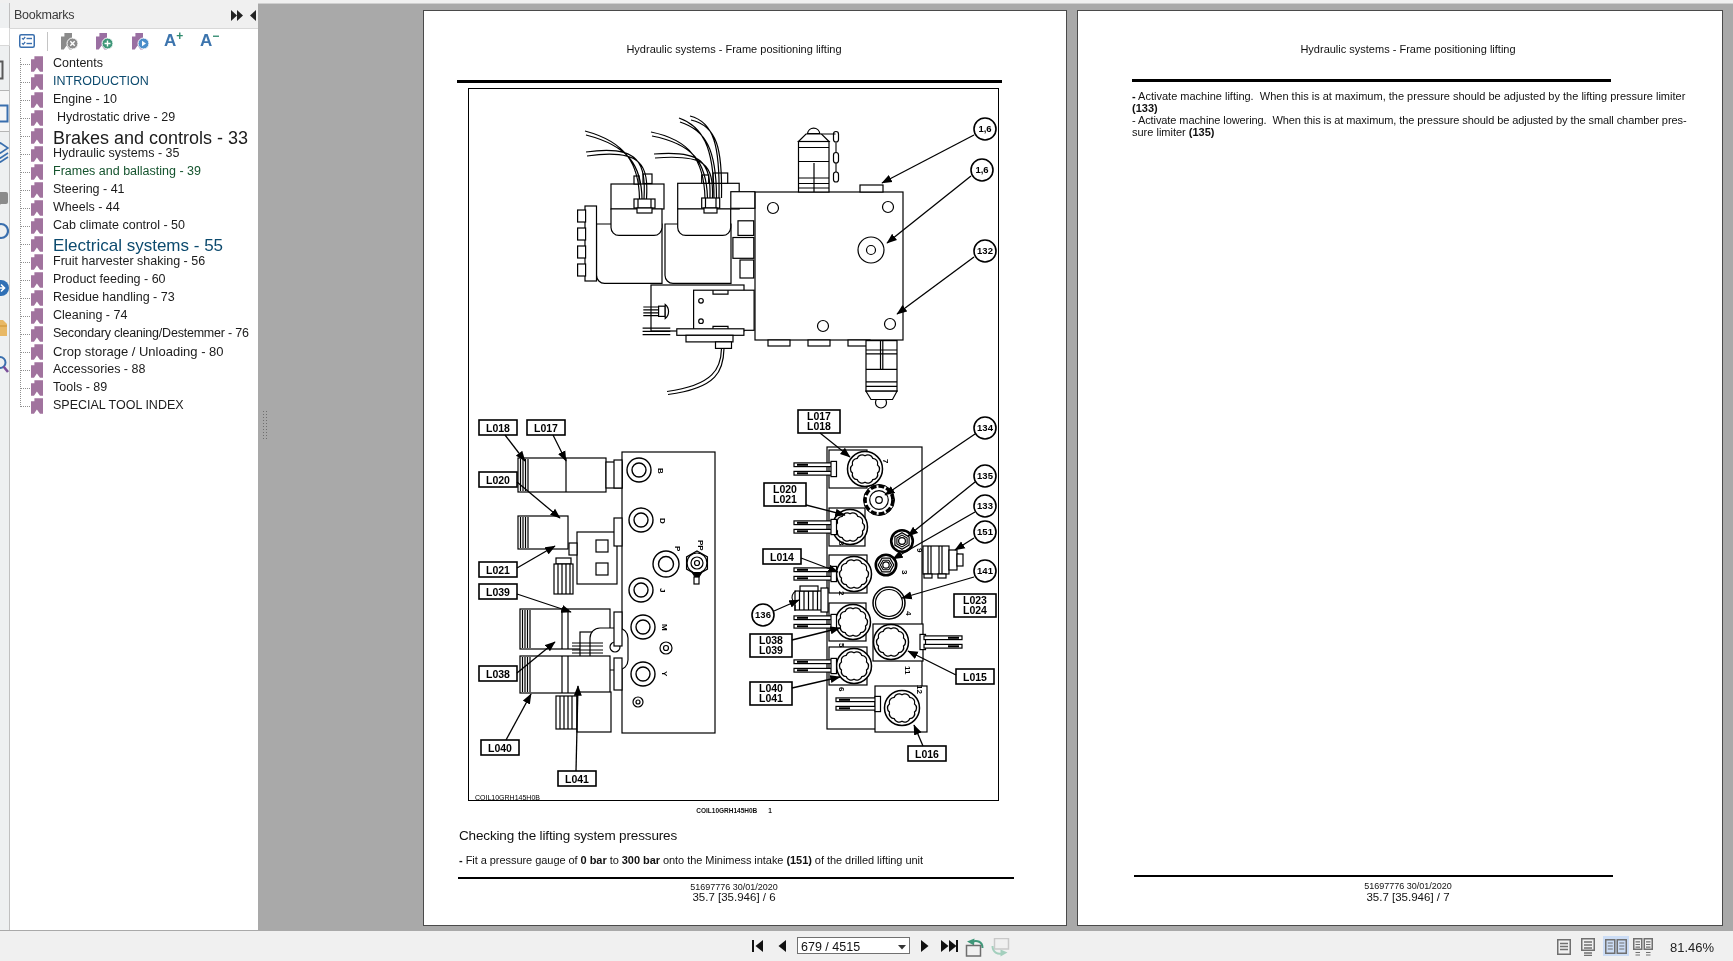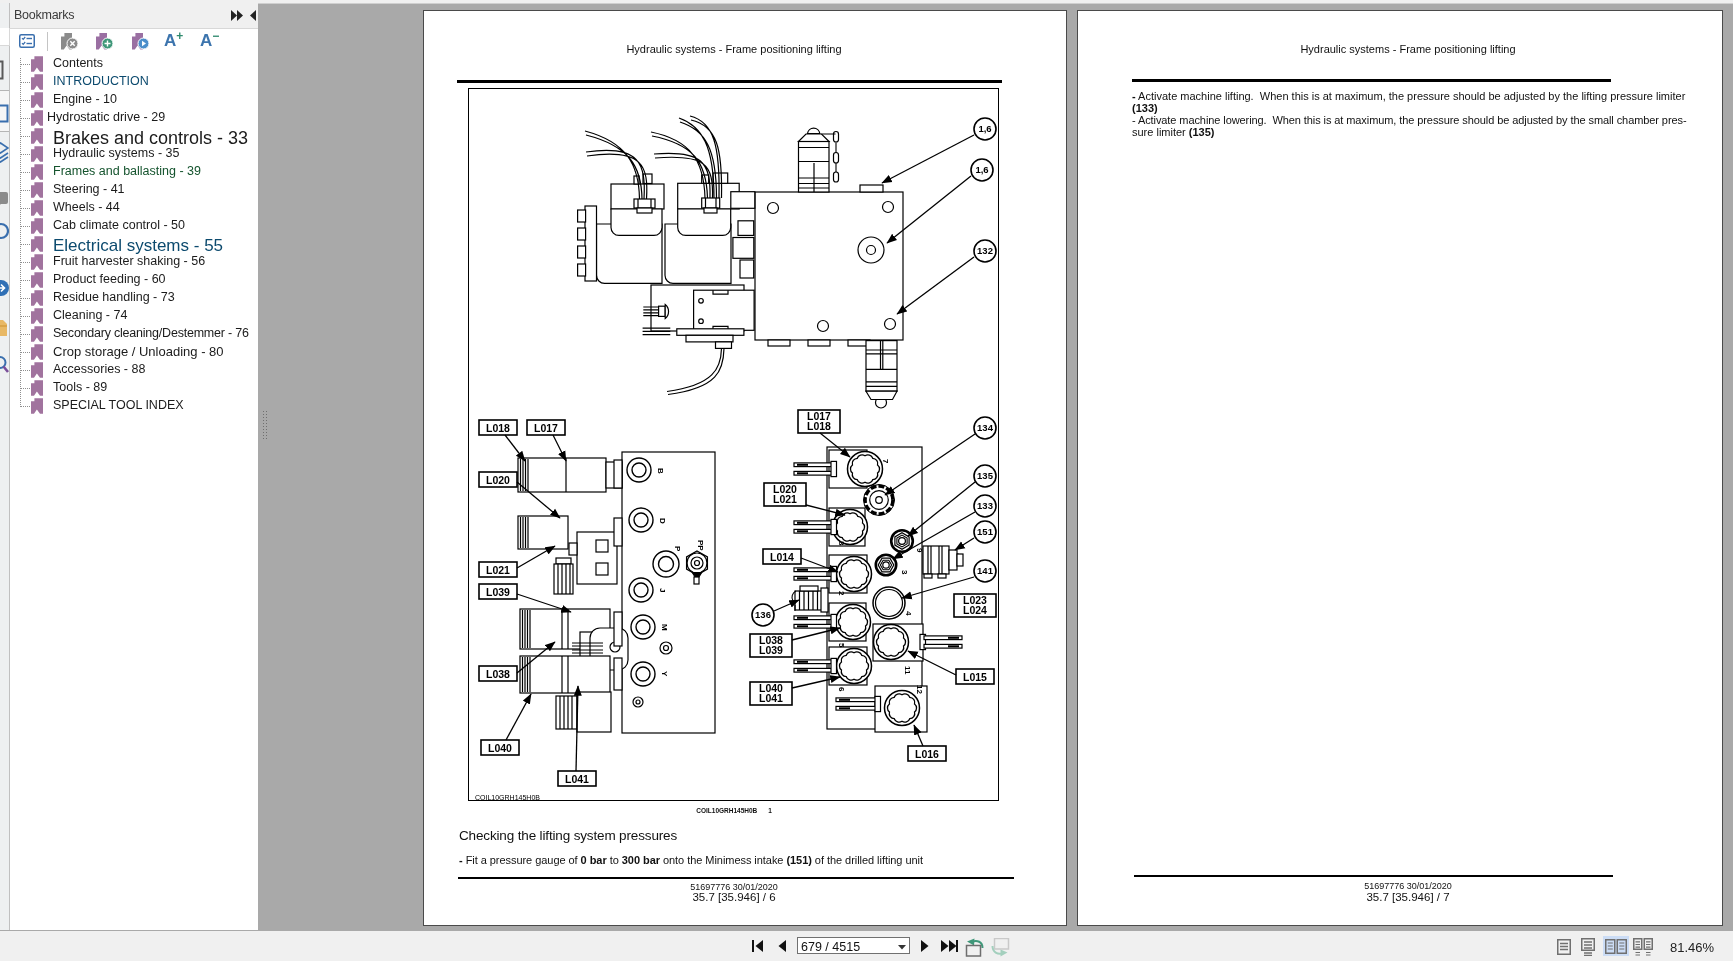--- a/index.html
+++ b/index.html
@@ -156,21 +156,21 @@
     </svg>
   </div>
 <div class="abs" style="left:53px;top:92px;font-size:12.5px;color:#1b1b1b;white-space:nowrap;">Engine - 10</div>
 
 <div class="abs" style="left:20px;top:118px;width:10px;height:1px;border-top:1px dotted #8f8f8f;"></div>
 <div class="abs" style="left:31px;top:110px;">
     <svg width="12" height="16" viewBox="0 0 12 16">
       <polygon points="0,3.2 3.4,3.2 3.4,0.3 12,0.3 12,15.7 9,15.7 5.9,11.4 3,15.7 0,15.7" fill="#a1739e"></polygon>
     </svg>
   </div>
-<div class="abs" style="left:47px;top:110px;font-size:12.5px;color:#1b1b1b;white-space:nowrap;">Hydrostatic drive - 29</div>
+<div class="abs" style="left:57px;top:110px;font-size:12.5px;color:#1b1b1b;white-space:nowrap;">Hydrostatic drive - 29</div>
 
 <div class="abs" style="left:20px;top:136px;width:10px;height:1px;border-top:1px dotted #8f8f8f;"></div>
 <div class="abs" style="left:31px;top:128px;">
     <svg width="12" height="16" viewBox="0 0 12 16">
       <polygon points="0,3.2 3.4,3.2 3.4,0.3 12,0.3 12,15.7 9,15.7 5.9,11.4 3,15.7 0,15.7" fill="#a1739e"></polygon>
     </svg>
   </div>
 <div class="abs" style="left:53px;top:128px;font-size:18px;color:#1b1b1b;white-space:nowrap;">Brakes and controls - 33</div>
 
 <div class="abs" style="left:20px;top:154px;width:10px;height:1px;border-top:1px dotted #8f8f8f;"></div>

